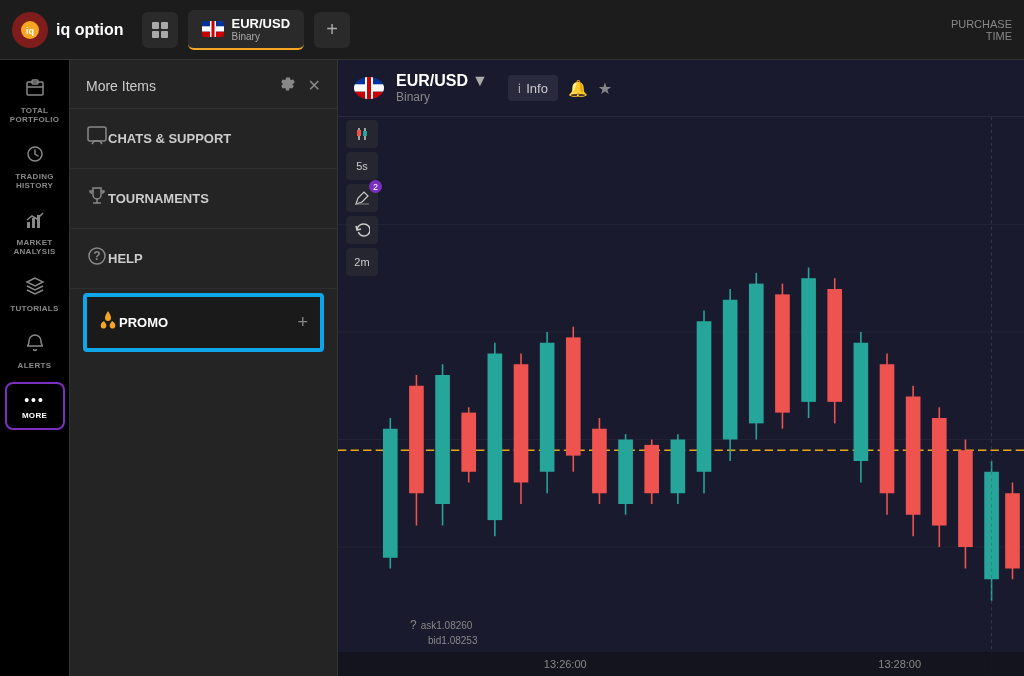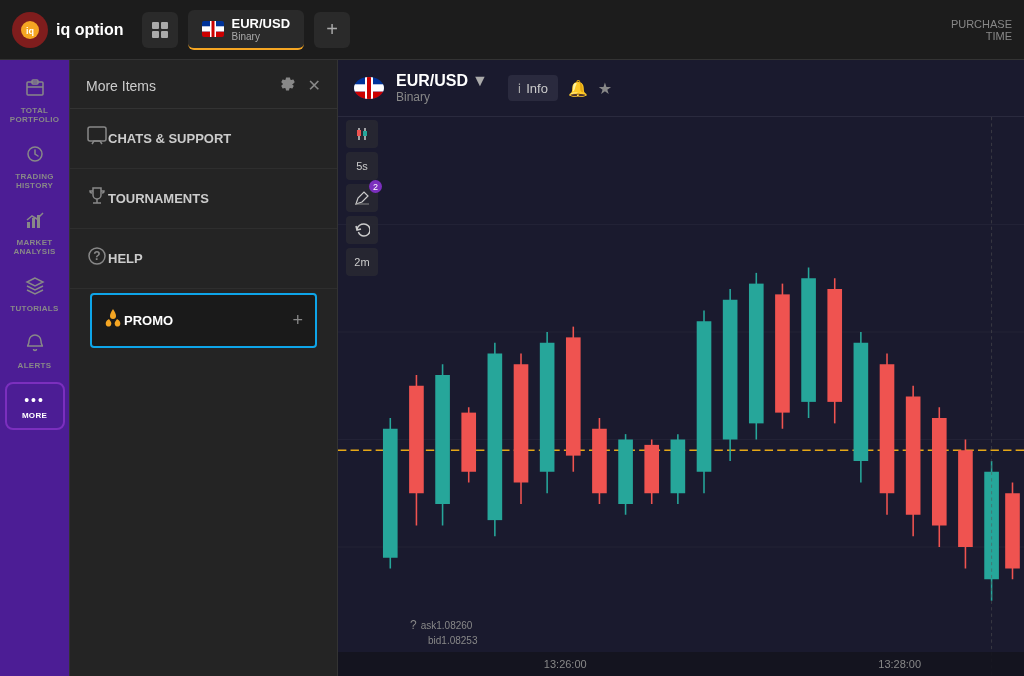--- a/index.html
+++ b/index.html
@@ -89,21 +89,21 @@
     
     .main-content {
       display: flex;
       flex: 1;
       overflow: hidden;
     }
 
     
     .sidebar {
       width: 70px;
-      background: #4c1d95;
+      background: #000000;
       display: flex;
       flex-direction: column;
       align-items: center;
       padding: 10px 0;
       gap: 4px;
       border-right: 1px solid #333;
       flex-shrink: 0;
     }
     .sidebar-item {
       width: 60px;
@@ -147,23 +147,23 @@
       padding: 16px 16px;
       cursor: pointer;
       color: #ccc;
       font-size: 14px;
       font-weight: 500;
       border-bottom: 1px solid #2e2e2e;
       position: relative;
     }
     .menu-item.selected {
       background: #1a1a1a;
-      border: 2px solid #0ea5e9;
+      border: 4px solid #0ea5e9;
       border-radius: 4px;
-      margin: 4px 20px;
+      margin: 4px 13px;
       padding: 12px 10px;
     }
     .menu-item-icon { font-size: 20px; color: #888; }
     .menu-item-icon.promo-icon { color: #f5a623; }
     .menu-item-plus {
       position: absolute;
       right: 12px;
       color: #888;
       font-size: 18px;
     }

